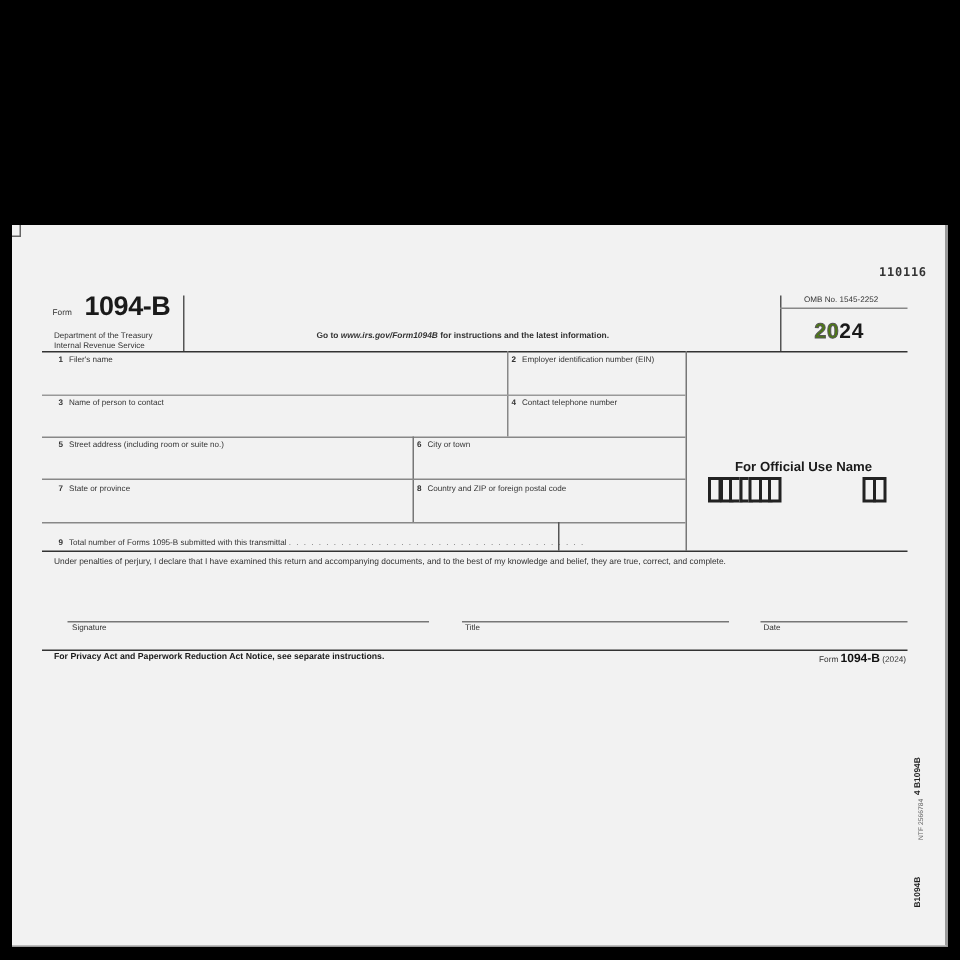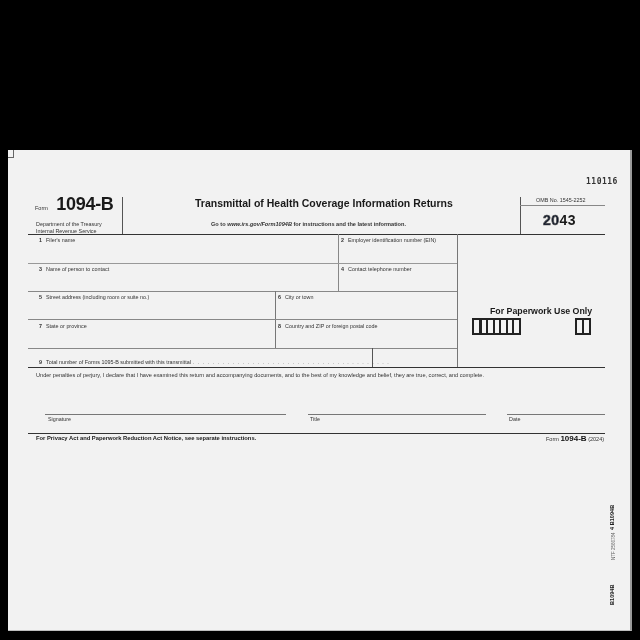--- a/index.html
+++ b/index.html
@@ -13,21 +13,21 @@
   .hl.thick { border-top:1.5px solid #333; }
   .vl { position:absolute; width:0; border-left:1px solid #777; }
   .lbl { position:absolute; font-size:5.4px; color:#333; white-space:nowrap; }
   .lbl .num { font-weight:bold; margin-right:4px; }
   .formword { font-size:5.5px; color:#333; }
   .formnum { font-size:18px; font-weight:bold; letter-spacing:-0.3px; }
   .title { font-size:10.5px; font-weight:bold; white-space:nowrap; }
   .subtitle { font-size:5.6px; font-weight:bold; color:#333; white-space:nowrap; }
   .subtitle i { font-style:italic; }
   .year { font-size:14px; font-weight:bold; letter-spacing:0.5px; }
-  .year .outline { color:#0f172a; -webkit-text-stroke:0.7px #555; }
+  .year .outline { color:#4d7c0f; -webkit-text-stroke:0.7px #555; }
   .official { font-size:8.8px; font-weight:bold; white-space:nowrap; }
   .cells { position:absolute; display:flex; }
   .cell { width:9px; height:17px; border:2.5px solid #222; box-sizing:border-box; margin-right:-2.5px; background:#f2f2f2; }
   .perjury { font-size:5.6px; color:#333; white-space:nowrap; }
   .sig-lbl { font-size:5.4px; color:#333; }
   .footer-l { font-size:5.8px; font-weight:bold; white-space:nowrap; }
   .footer-r { font-size:5.5px; white-space:nowrap; color:#333; }
   .footer-r b { font-size:8px; color:#111; }
   .vtext { position:absolute; transform:rotate(-90deg); transform-origin:left top; white-space:nowrap; font-size:5.6px; font-weight:bold; color:#222; }
   .vtext.light { font-weight:normal; color:#666; font-size:4.5px; }
@@ -45,29 +45,28 @@
   <div class="abs" style="left:27px; top:44px; white-space:nowrap;">
     <span class="formword">Form</span>
     <span class="formnum" style="margin-left:4px;">1094-B</span>
   </div>
   <div class="abs lbl" style="left:28px; top:71px; line-height:6.5px;">
     <div>Department of the Treasury</div>
     <div>Internal Revenue Service</div>
   </div>
   <div class="vl" style="left:114px; top:47px; height:37px; border-left:1px solid #555;"></div>
 
-  <div class="abs title" style="left:187px; top:47px;">Transmittal of Health Coverage Information Returns</div>
   <div class="abs subtitle" style="left:203px; top:71px;">
     <span>Go to </span><i>www.irs.gov/Form1094B</i><span> for instructions and the latest information.</span>
   </div>
 
   <div class="vl" style="left:512px; top:47px; height:37px; border-left:1px solid #555;"></div>
   <div class="abs lbl" style="left:528px; top:47px;">OMB No. 1545-2252</div>
   <div class="hl" style="left:512px; top:55px; width:85px; border-top:1px solid #888;"></div>
-  <div class="abs year" style="left:535px; top:62px;"><span class="outline">20</span><span>43</span></div>
+  <div class="abs year" style="left:535px; top:62px;"><span class="outline">20</span><span>24</span></div>
 
   <div class="hl thick" style="left:20px; top:84px; width:577px;"></div>
 
   <div class="vl" style="left:449px; top:84px; height:133px;"></div>
 
   <div class="lbl" style="left:31px; top:87px;"><span class="num">1</span><span>Filer's name</span></div>
   <div class="vl" style="left:330px; top:84px; height:57px; border-left:1.5px solid #888;"></div>
   <div class="lbl" style="left:333px; top:87px;"><span class="num">2</span><span>Employer identification number (EIN)</span></div>
   <div class="abs" style="left:21px; top:92px; width:307px; height:20px;"></div>
   <div class="abs" style="left:333px; top:92px; width:115px; height:20px;"></div>
@@ -90,21 +89,21 @@
   <div class="lbl" style="left:270px; top:173px;"><span class="num">8</span><span>Country and ZIP or foreign postal code</span></div>
   <div class="abs" style="left:21px; top:179px; width:245px; height:18px;"></div>
   <div class="abs" style="left:269px; top:179px; width:179px; height:18px;"></div>
   <div class="hl" style="left:20px; top:198px; width:429px; border-top:1px solid #888;"></div>
 
   <div class="vl" style="left:364px; top:198px; height:19px; border-left:1px solid #555;"></div>
   <div class="lbl" style="left:31px; top:209px;"><span class="num">9</span><span>Total number of Forms 1095-B submitted with this transmittal</span> <span class="dots">. . . . . . . . . . . . . . . . . . . . . . . . . . . . . . . . . . . . . . . .</span></div>
   <div class="abs" style="left:366px; top:199px; width:82px; height:17px;"></div>
   <div class="hl thick" style="left:20px; top:217px; width:577px;"></div>
 
-  <div class="abs official" style="left:482px; top:156px;">For Paperwork Use Only</div>
+  <div class="abs official" style="left:482px; top:156px;">For Official Use Name</div>
   <div class="cells" style="left:464px; top:168px;">
     <div class="cell"></div>
     <div class="cell" style="margin-left:1px;"></div>
     <div class="cell"></div>
     <div class="cell"></div>
     <div class="cell"></div>
     <div class="cell"></div>
     <div class="cell"></div>
   </div>
   <div class="cells" style="left:567px; top:168px;">

